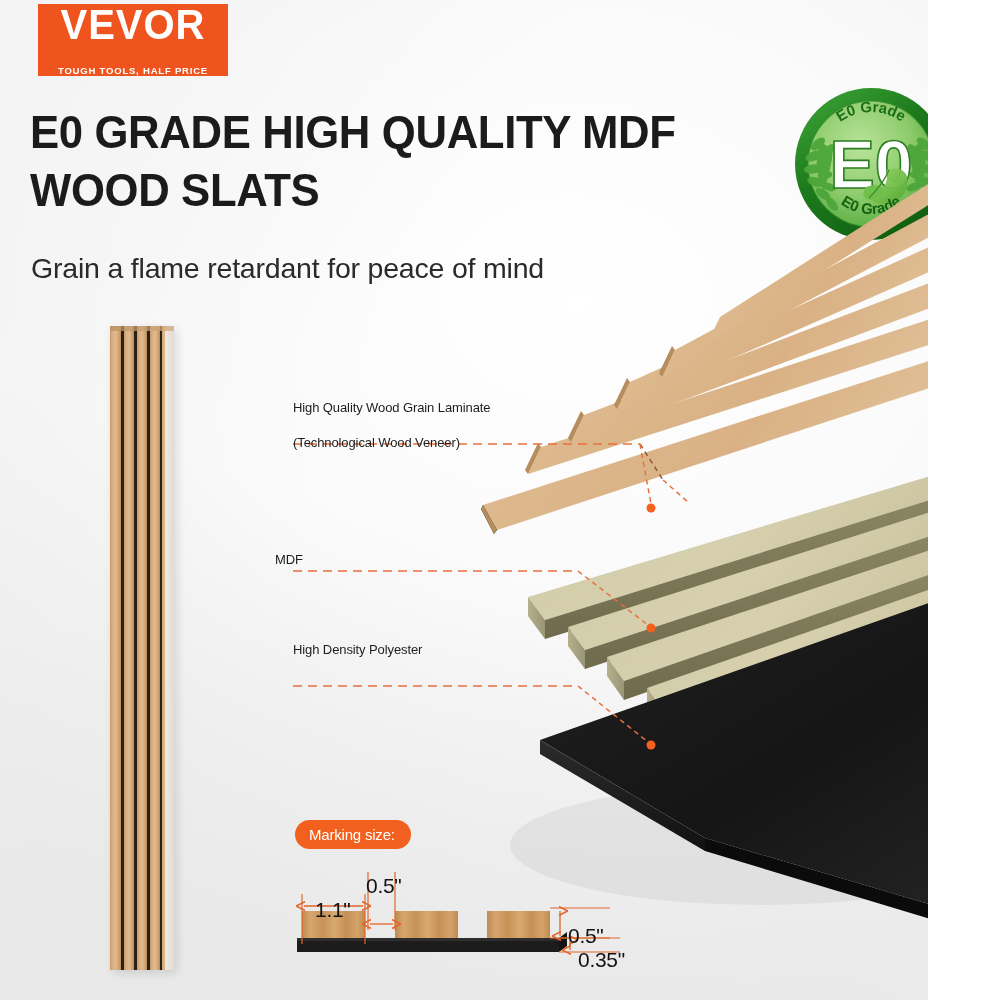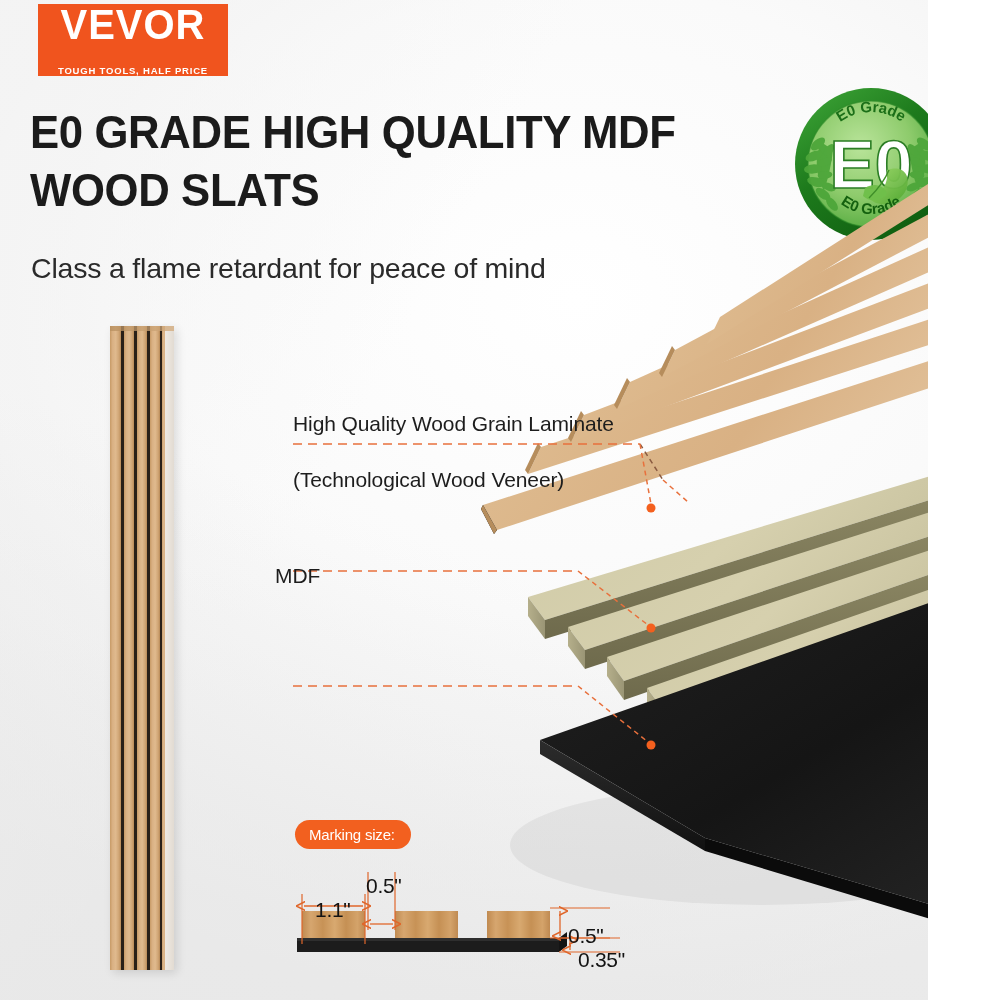--- a/index.html
+++ b/index.html
@@ -122,21 +122,21 @@
     position: absolute;
     left: 0; top: 0;
     width: 1000px; height: 1000px;
     pointer-events: none;
   }
 
   
   .anno {
     position: absolute;
     color: #1d1d1d;
-    font-size: 21px;
+    font-size: 13px;
     line-height: 1.33;
     letter-spacing: -0.1px;
     white-space: pre-line;
   }
   .anno-veneer { left: 293px; top: 382px; }
   .anno-mdf    { left: 275px; top: 534px; }
   .anno-fiber  { left: 293px; top: 624px; }
 
   
   .marking-pill {
@@ -181,21 +181,21 @@
 
   <div class="logo">
     <div class="logo-word">VEVOR</div>
     <div class="logo-tag">TOUGH TOOLS, HALF PRICE</div>
   </div>
 
   <div class="headline">
     <div>E0 GRADE HIGH QUALITY MDF</div>
     <div>WOOD SLATS</div>
   </div>
-  <div class="subhead">Class a flame retardant for peace of mind</div>
+  <div class="subhead">Grain a flame retardant for peace of mind</div>
 
   <div class="badge">
     <svg width="160" height="160" viewBox="0 0 160 160">
       <defs>
         <radialGradient id="badgeInner" cx="42%" cy="36%" r="72%">
           <stop offset="0%" stop-color="#b9e49a"></stop>
           <stop offset="55%" stop-color="#8ecb6c"></stop>
           <stop offset="100%" stop-color="#4fa83b"></stop>
         </radialGradient>
         <linearGradient id="badgeRing" x1="0" y1="0" x2="0.7" y2="1">
@@ -388,20 +388,21 @@
   </svg>
 
   <div class="anno anno-veneer">
     <div>High Quality Wood Grain Laminate</div>
     <div>(Technological Wood Veneer)</div>
   </div>
   <div class="anno anno-mdf">
     <div>MDF</div>
   </div>
   <div class="anno anno-fiber">
+    <div>High Density Polyester</div>
   </div>
 
   <div class="marking-pill">
     <span>Marking size:</span>
   </div>
 
   <svg class="dim-wrap" viewBox="0 0 1000 1000">
     <defs>
       <linearGradient id="woodBlk" x1="0" y1="0" x2="1" y2="0">
         <stop offset="0%" stop-color="#c08a50"></stop>

